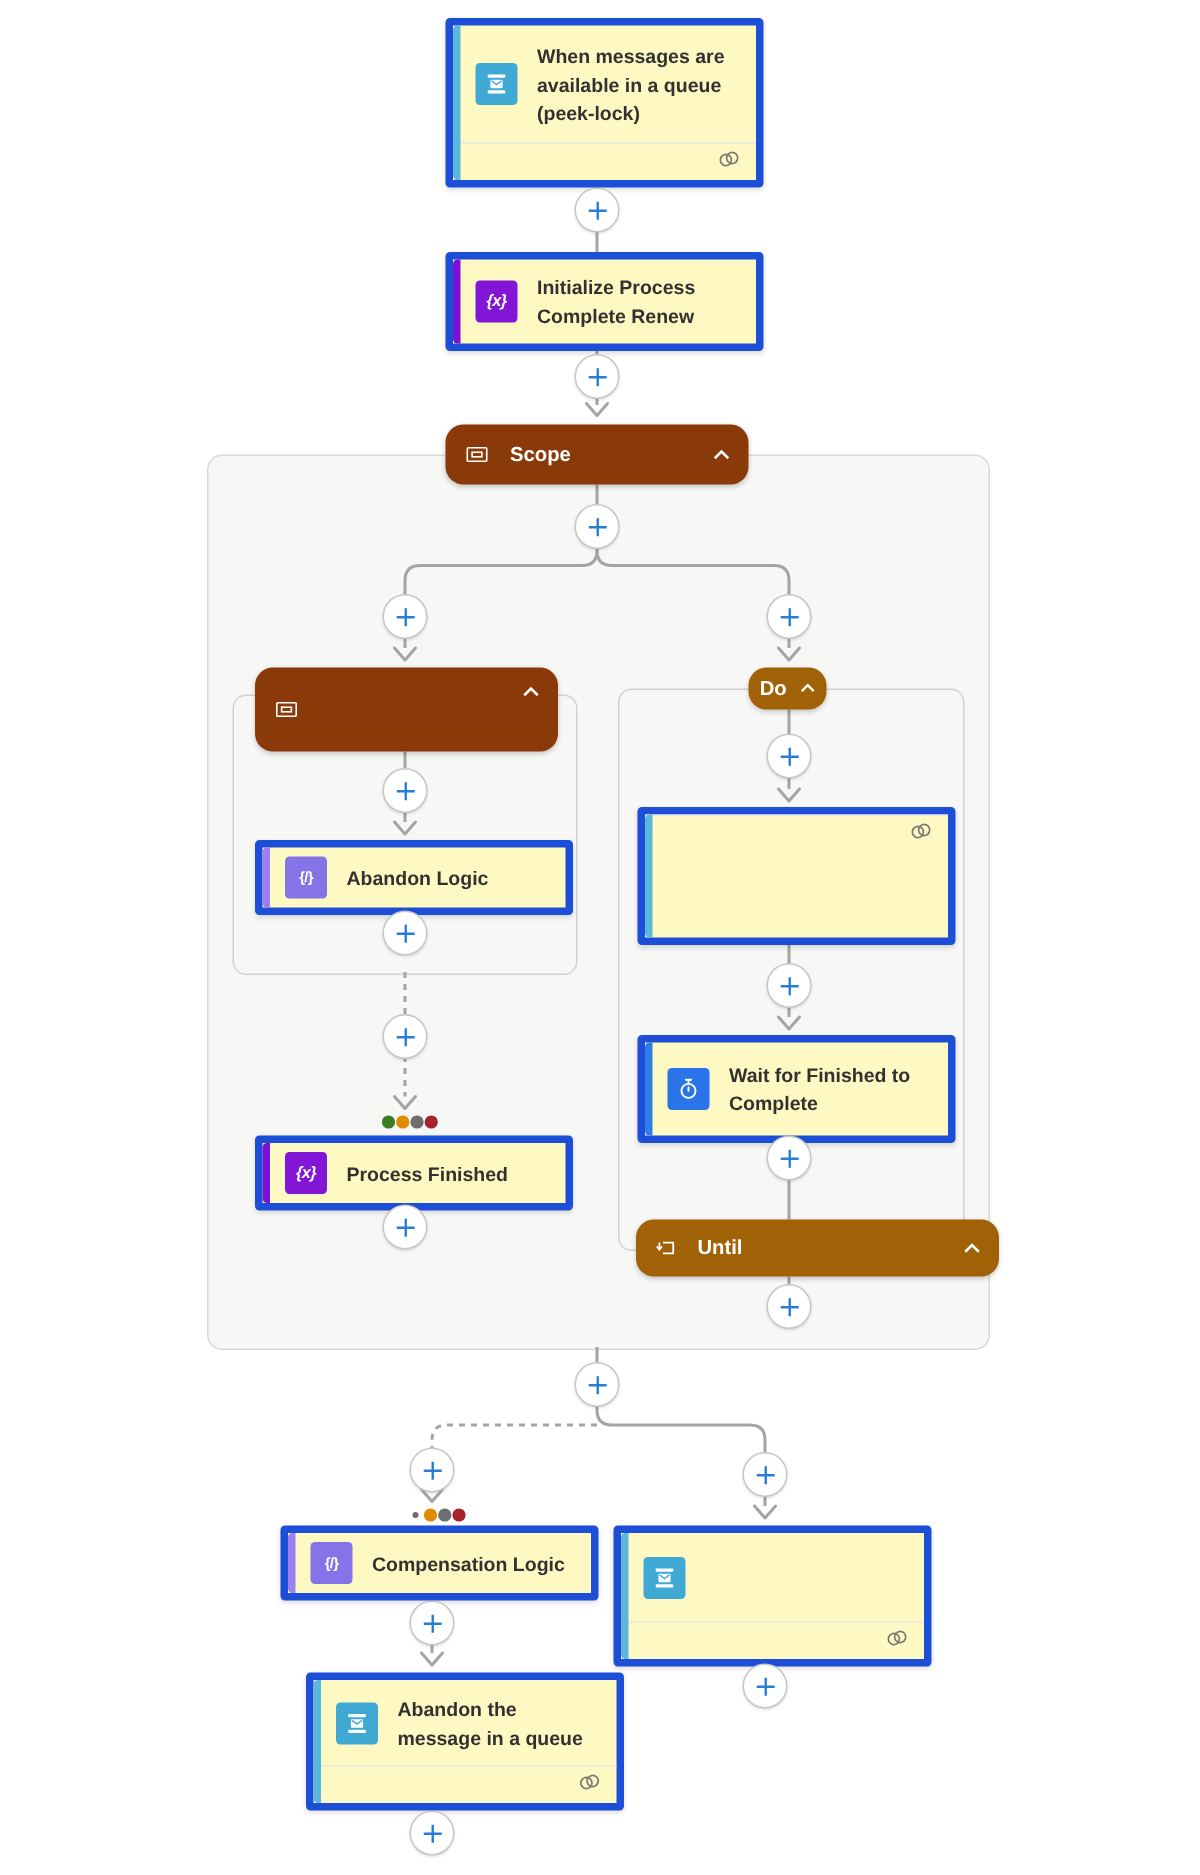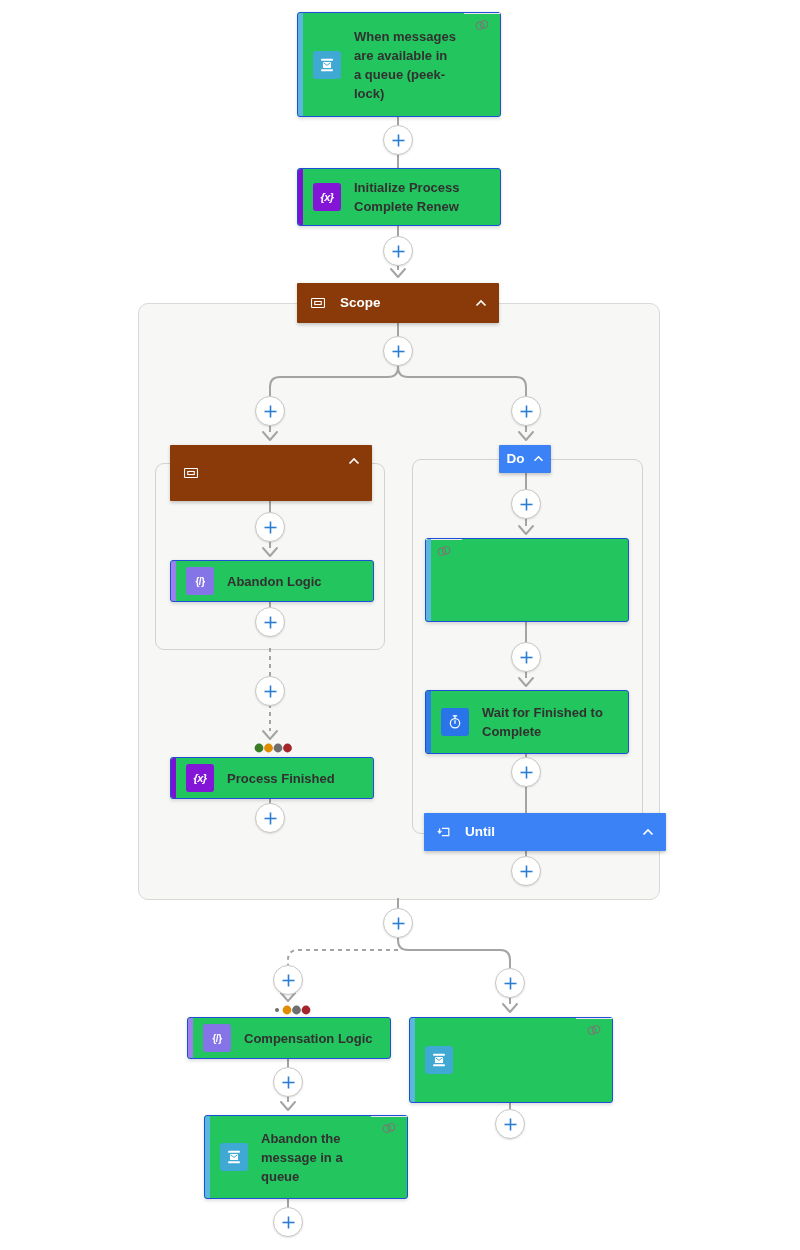--- a/index.html
+++ b/index.html
@@ -10,37 +10,37 @@
   .group{position:absolute;border:1px solid #d9d9d7;border-radius:10px;background:#f7f7f6;z-index:1;}
   .subgroup{position:absolute;border:1px solid #d2d2d0;border-radius:9px;background:transparent;z-index:2;}
 
   
   svg.wires{position:absolute;left:0;top:0;z-index:3;pointer-events:none;}
   .wire{stroke:#a6a4a2;stroke-width:2;fill:none;}
   .wire.dashed{stroke-dasharray:4 4;}
   .arrow{stroke:#a6a4a2;stroke-width:2;fill:none;stroke-linecap:round;stroke-linejoin:round;}
 
   
-  .card{position:absolute;width:202px;background:#22c55e;border:1px solid #1d4ed8;border-radius:3px;
-        box-shadow:0 1.6px 3.6px rgba(0,0,0,.13);z-index:4;display:flex;flex-direction:row;cursor:pointer;}
+  .card{position:absolute;width:202px;background:#fef9c3;border:5px solid #1d4ed8;border-radius:3px;
+        box-shadow:0 1.6px 3.6px rgba(0,0,0,.13);z-index:4;display:flex;flex-direction:column;cursor:pointer;}
   .accent{position:absolute;left:0;top:0;bottom:0;width:5px;border-radius:3px 0 0 3px;}
   .card-main{flex:1;display:flex;align-items:center;gap:13px;padding:0 8px 0 15px;}
   .iconsq{width:28px;height:28px;border-radius:3px;flex:0 0 28px;display:flex;align-items:center;justify-content:center;}
   .glyph{color:#fff;font-weight:700;font-size:11px;font-style:italic;letter-spacing:-0.5px;}
   .glyph.code{font-style:normal;font-size:10px;}
   .card-title{font-size:13px;font-weight:600;color:#323130;line-height:19px;}
   .card-footer{height:24px;border-top:1px solid #e8e8e8;display:flex;align-items:center;justify-content:flex-end;padding:0 10px;}
 
   
   .hdr{position:absolute;z-index:5;display:flex;align-items:center;gap:13px;padding:0 12px;
-       border-radius:1px;box-shadow:0 1.6px 3.6px rgba(0,0,0,.2);cursor:pointer;color:#fff;}
+       border-radius:12px;box-shadow:0 1.6px 3.6px rgba(0,0,0,.2);cursor:pointer;color:#fff;}
   .hdr .hdr-label{font-size:13.5px;font-weight:700;line-height:18px;}
   .hdr .chev{margin-left:auto;display:flex;}
   .brown{background:#8a3909;}
-  .steel{background:#3b82f6;}
+  .steel{background:#a16207;}
 
   
   .plus{position:absolute;width:30px;height:30px;border-radius:50%;background:#fff;border:1px solid #c9c7c5;
         box-shadow:0 1px 2px rgba(0,0,0,.12);display:flex;align-items:center;justify-content:center;
         padding:0;margin:0;z-index:6;cursor:pointer;}
   .plus svg{display:block;}
 </style>
 </head>
 <body>
 

